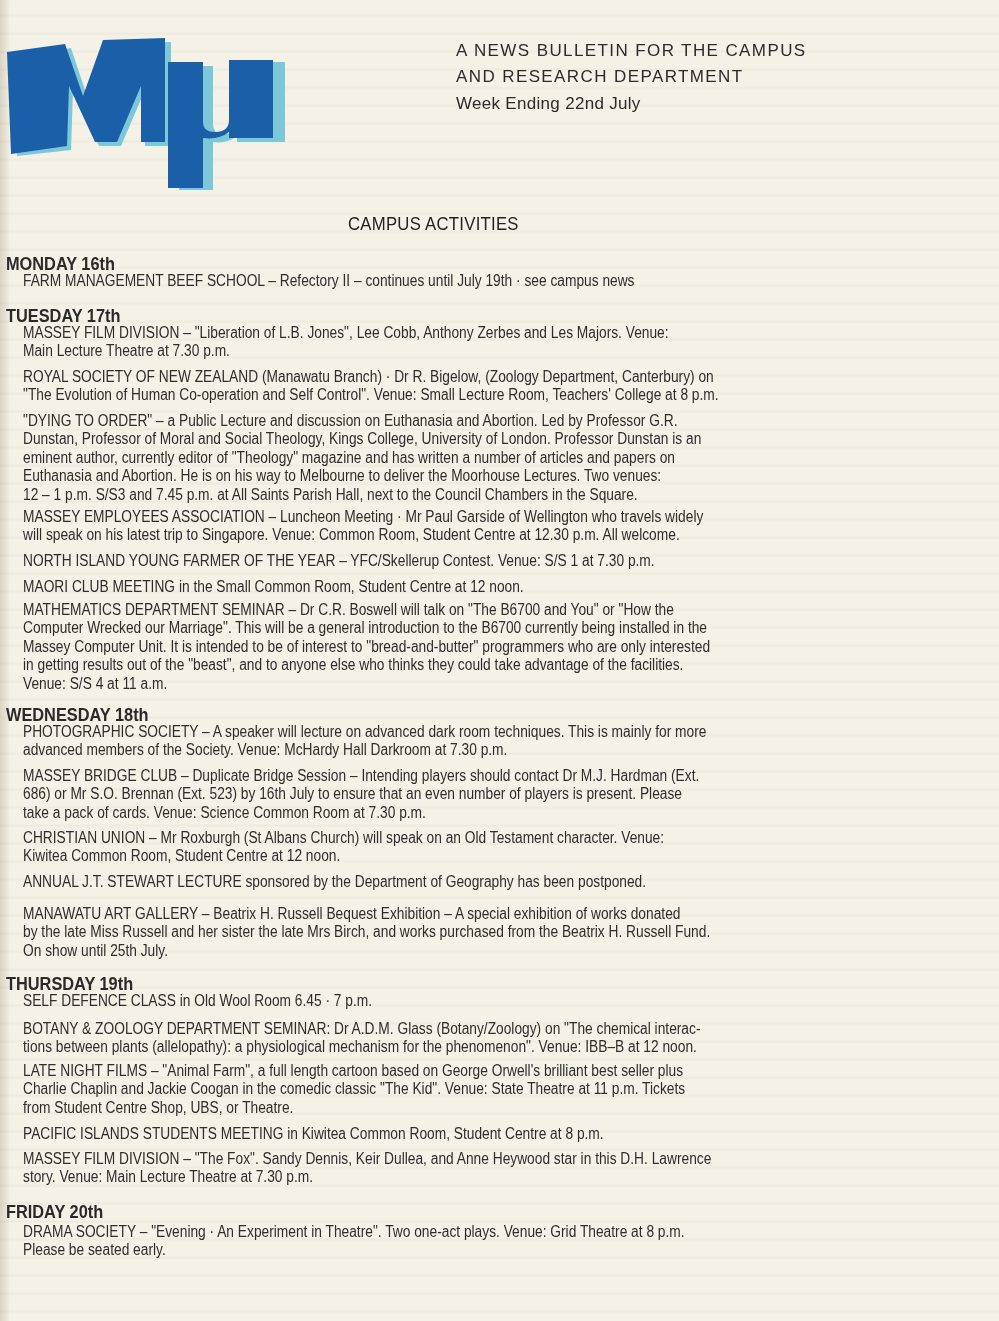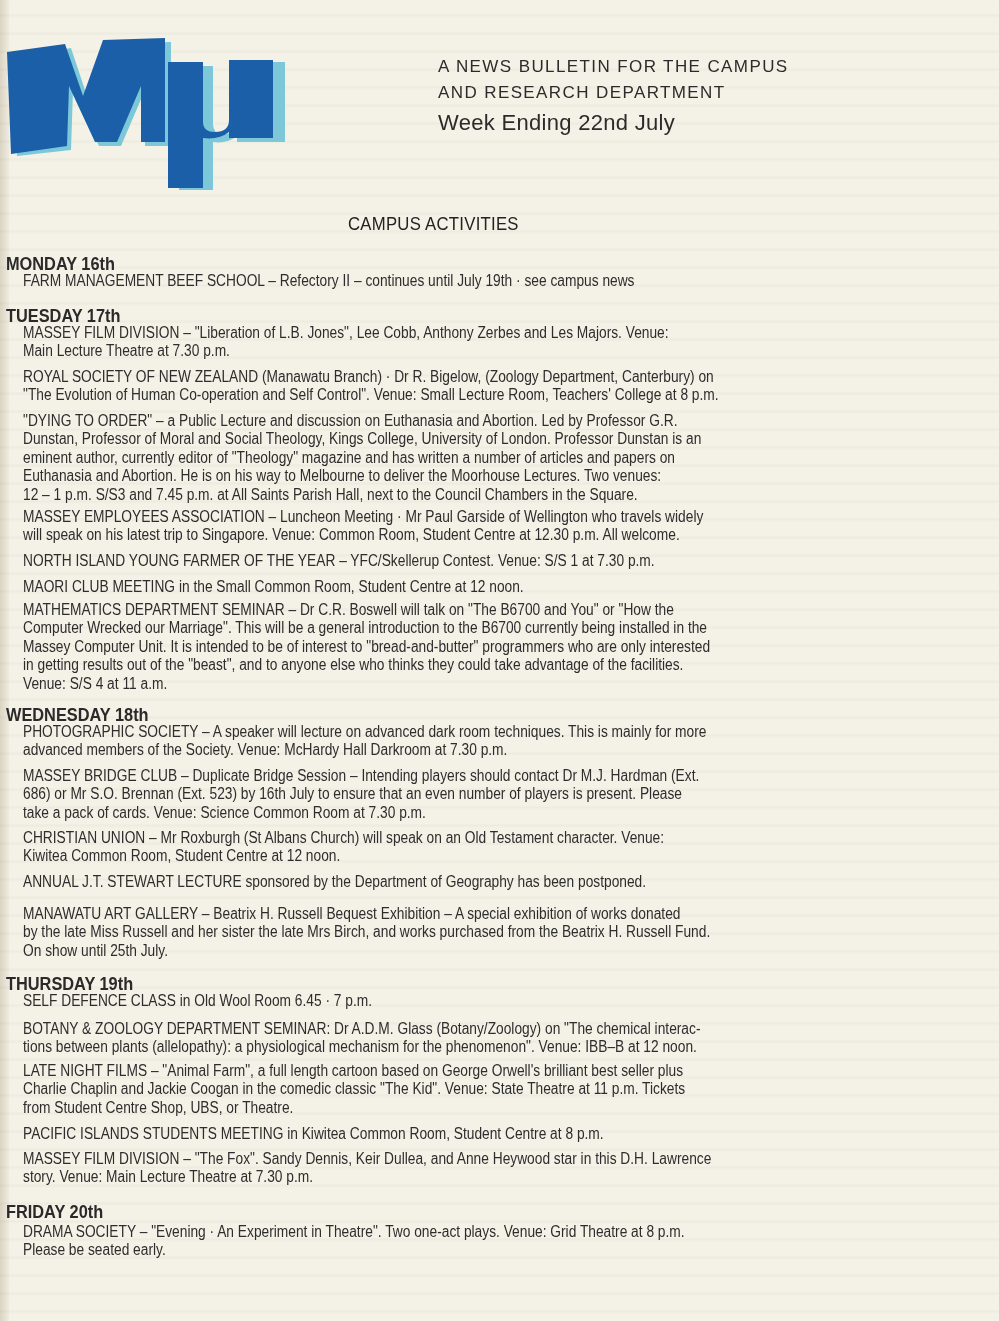--- a/index.html
+++ b/index.html
@@ -13,27 +13,27 @@
     position:absolute; left:0; top:0; width:9px; height:1321px;
     background:linear-gradient(to right,#d9d4c2,#efebdf);
   }
   .ghost {
     position:absolute; left:0; top:0; width:999px; height:1321px;
     background:
       repeating-linear-gradient(to bottom, rgba(120,115,100,0.0) 0px, rgba(120,115,100,0.0) 14px, rgba(120,115,100,0.06) 15px, rgba(120,115,100,0.0) 18px);
     pointer-events:none;
   }
   .logo { position:absolute; left:5px; top:38px; width:290px; height:160px; }
-  .masthead { position:absolute; left:438px; top:38px;margin-top:16px; }
+  .masthead { position:absolute; left:456px; top:38px; }
   .masthead .line {
     font-family:"Liberation Sans", sans-serif;
     font-size:17px; letter-spacing:1.4px; color:#2b2b2b; line-height:26px;
   }
   .masthead .week {
-    font-size:22px; letter-spacing:0.3px; color:#2b2b2b; margin-top:4px;
+    font-size:17px; letter-spacing:0.3px; color:#2b2b2b; margin-top:4px;
   }
   .section-title {
     position:absolute; left:348px; top:213px;
     font-family:"Liberation Sans Narrow","Liberation Sans", sans-serif;
     font-size:19px; letter-spacing:0.3px; color:#222;
     transform:scaleX(0.88); transform-origin:left top;
   }
   .day {
     position:absolute; left:6px;
     font-family:"Liberation Sans", sans-serif;

